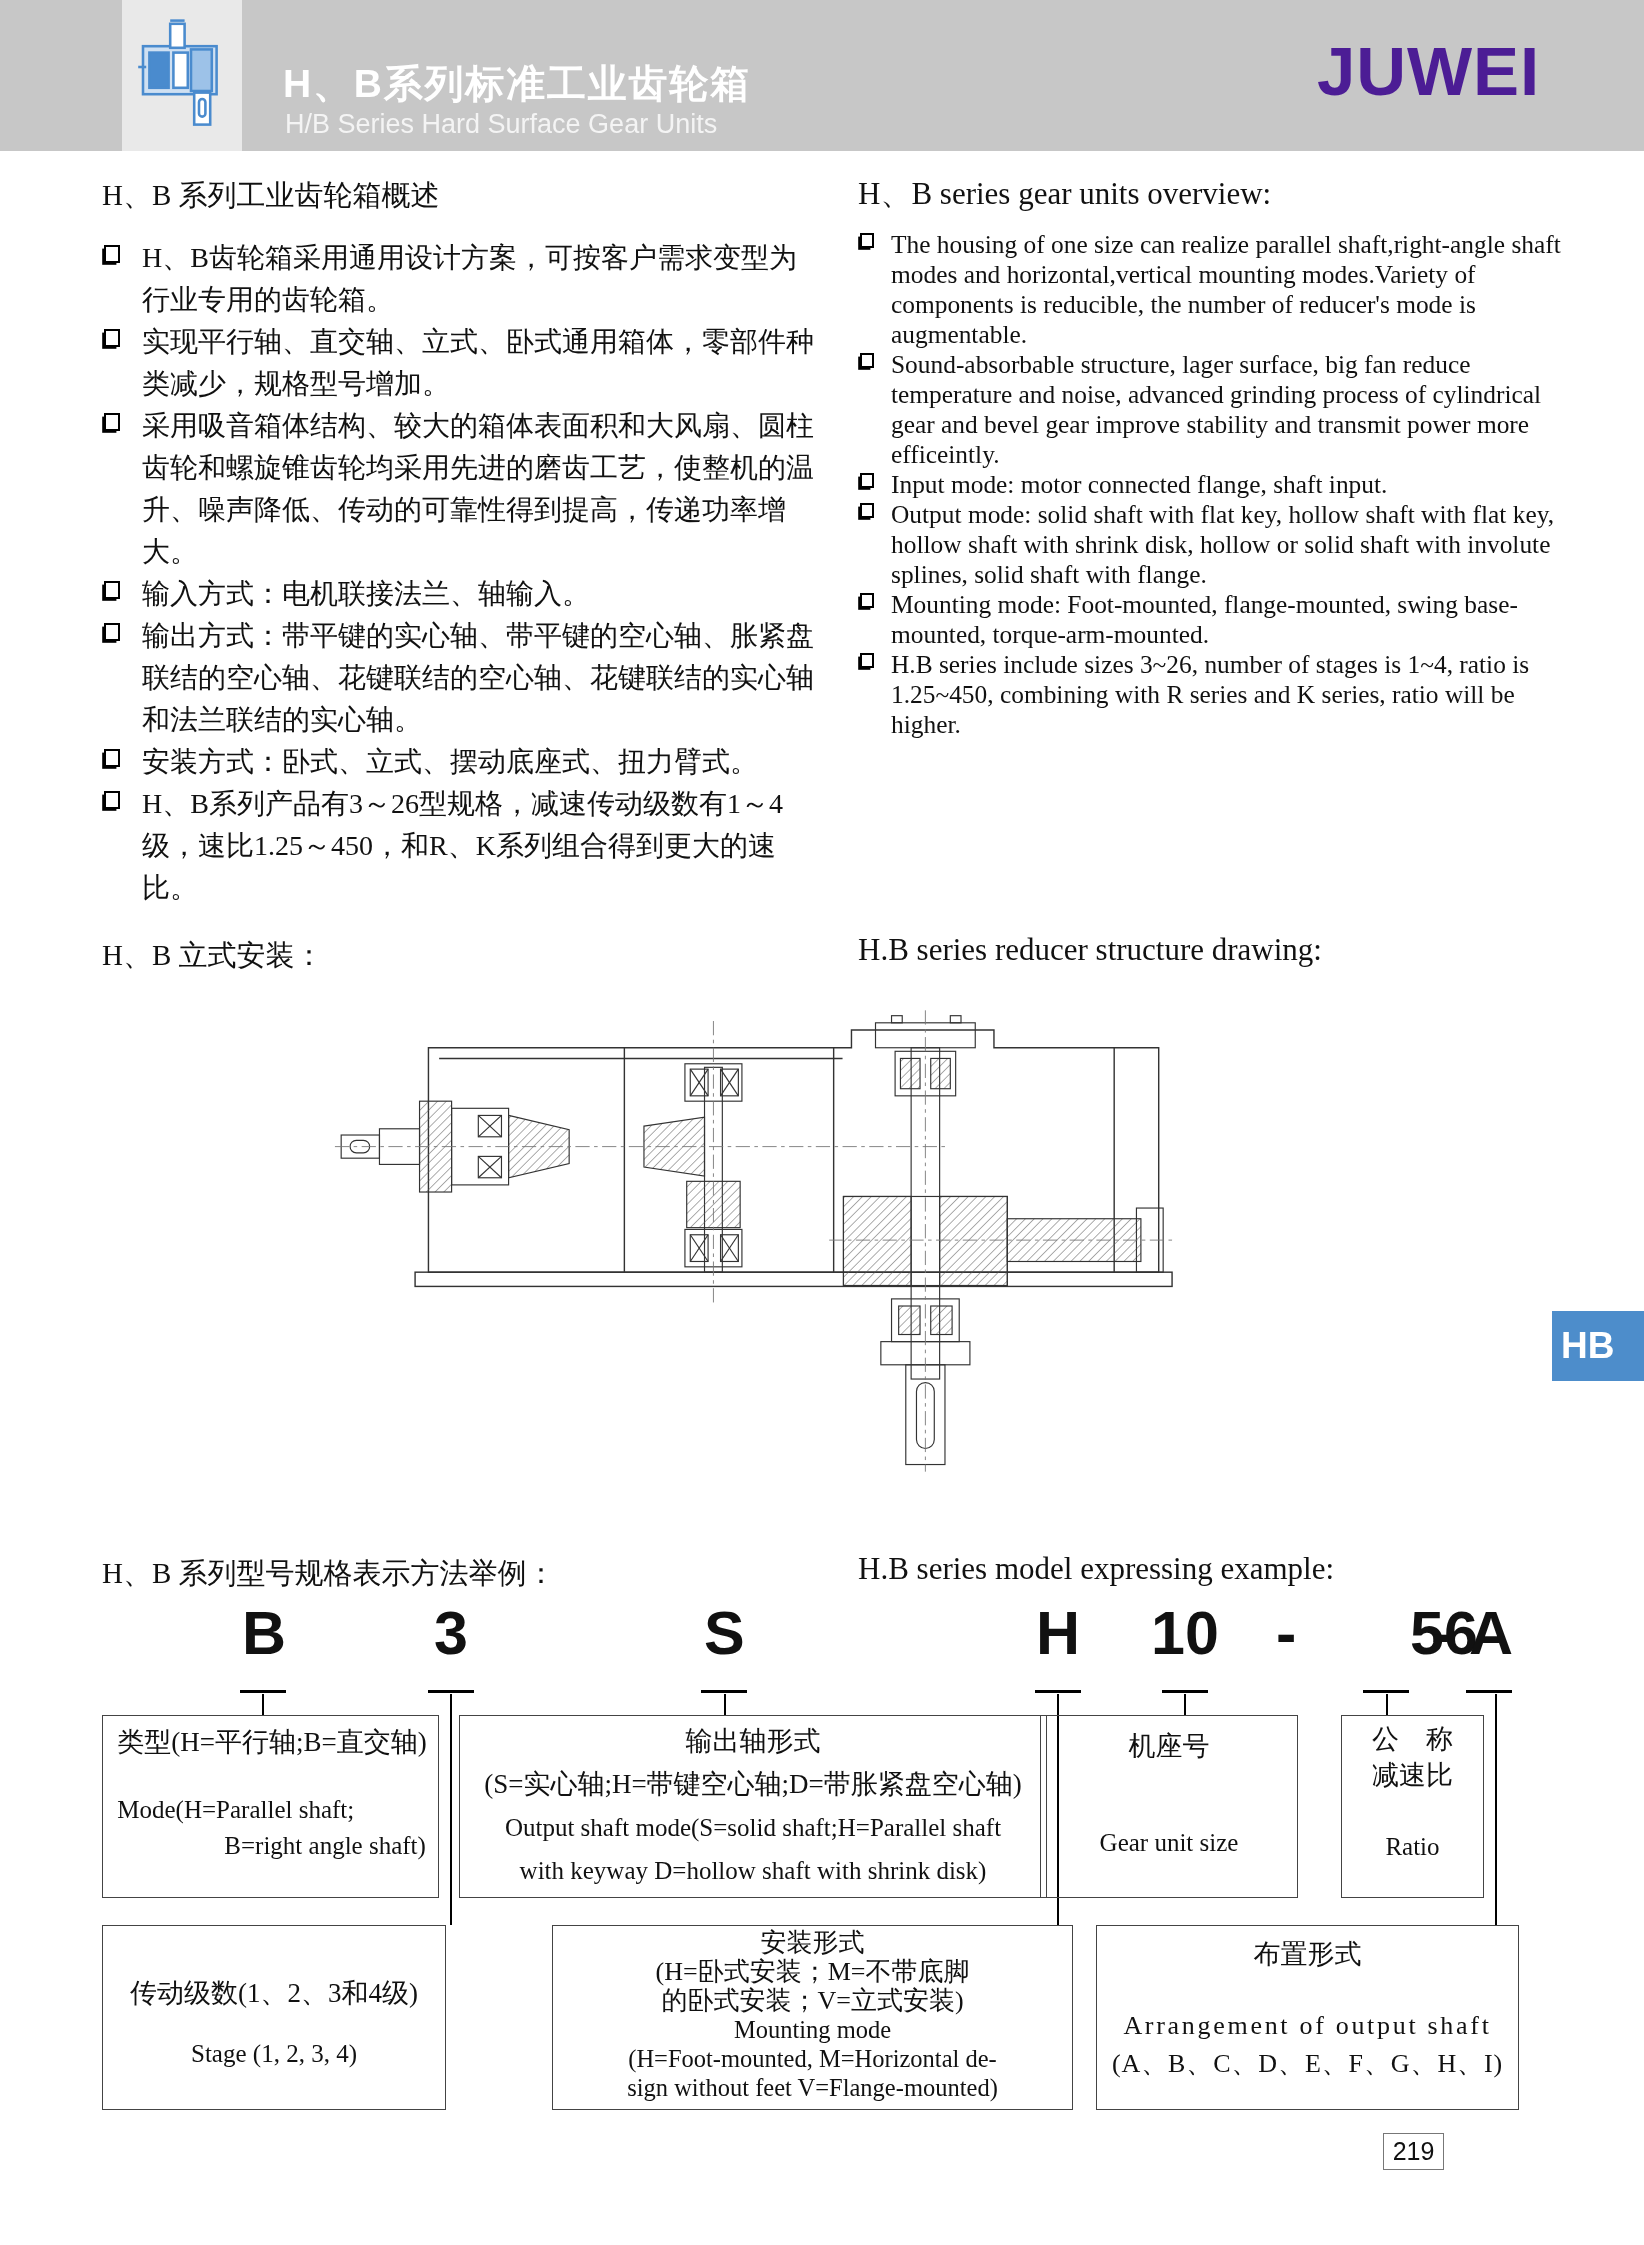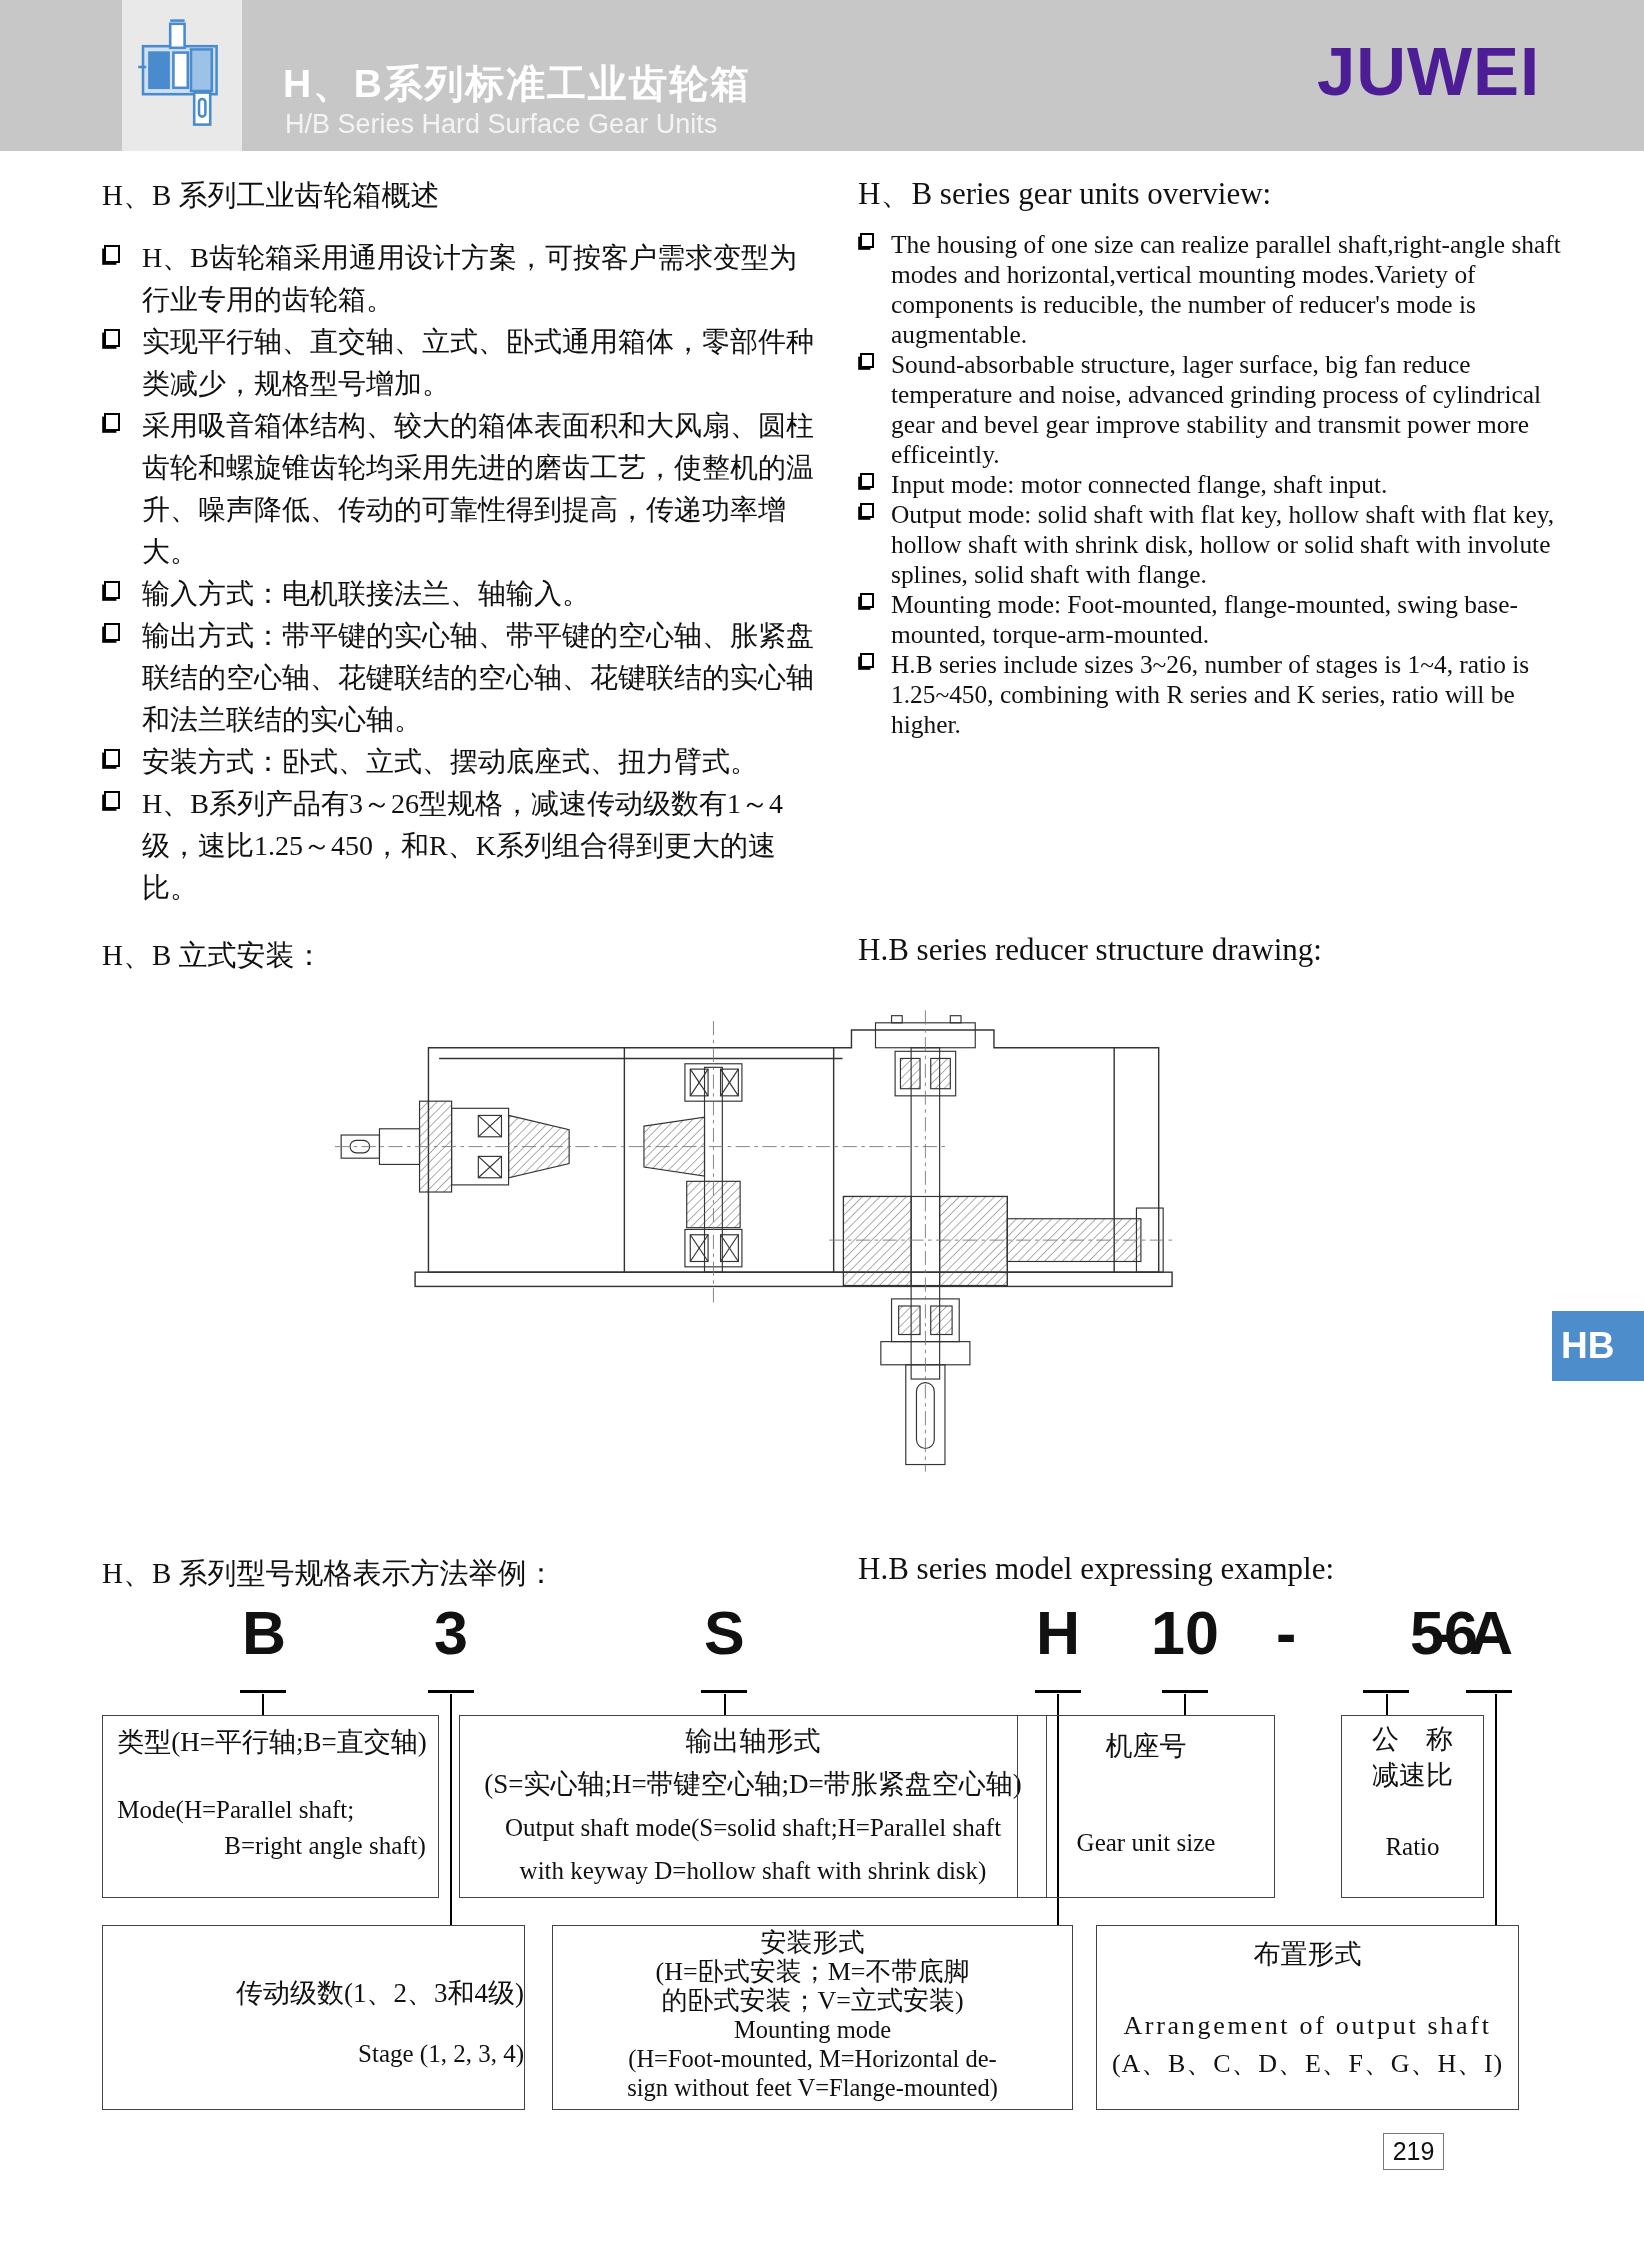--- a/index.html
+++ b/index.html
@@ -51,26 +51,26 @@
 
   .mbox{position:absolute;border:1.8px solid #444;box-sizing:border-box;text-align:center;}
   .mbox div{white-space:nowrap;}
   .cnl{font-size:27px;line-height:39px;}
   .enl{font-size:25px;line-height:36px;}
   #box-type{left:102px;top:1715px;width:337px;height:183px;text-align:left;padding:7.1px 0 0 14.3px;}
   #box-type .t2{margin-top:30px;}
   #box-type .t3{padding-left:107px;}
   #box-output{left:459px;top:1715px;width:588px;height:183px;padding-top:3.6px;}
   #box-output div{line-height:43px;}
-  #box-size{left:1017px;top:1715px;width:258px;height:183px;padding-top:10.7px;}
+  #box-size{left:1040px;top:1715px;width:258px;height:183px;padding-top:10.7px;}
   #box-size .en{margin-top:59px;font-family:Liberation Serif, serif;}
   #box-ratio{left:1341px;top:1715px;width:143px;height:183px;padding-top:5.3px;}
   #box-ratio div{line-height:36px;}
   #box-ratio .en{margin-top:36px;}
-  #box-stage{left:102px;top:1925px;width:423px;height:185px;padding-top:48px;text-align:right;}
+  #box-stage{left:102px;top:1925px;width:344px;height:185px;padding-top:48px;}
   #box-stage .en{margin-top:23px;}
   #box-mount{left:552px;top:1925px;width:521px;height:185px;padding-top:1.8px;}
   #box-mount div{line-height:29px;font-size:26px;}
   #box-mount .en{font-size:24.5px;}
   #box-arr{left:1096px;top:1925px;width:423px;height:185px;padding-top:9px;}
   #box-arr .l2{margin-top:34px;letter-spacing:2.7px;font-size:26px;line-height:36px;}
   #box-arr .l3{font-size:26px;line-height:39px;letter-spacing:0.9px;}
 
   .pagenum{position:absolute;left:1383px;top:2133px;width:61px;height:37px;border:1.8px solid #777;
            box-sizing:border-box;text-align:center;font-size:25px;line-height:34px;

